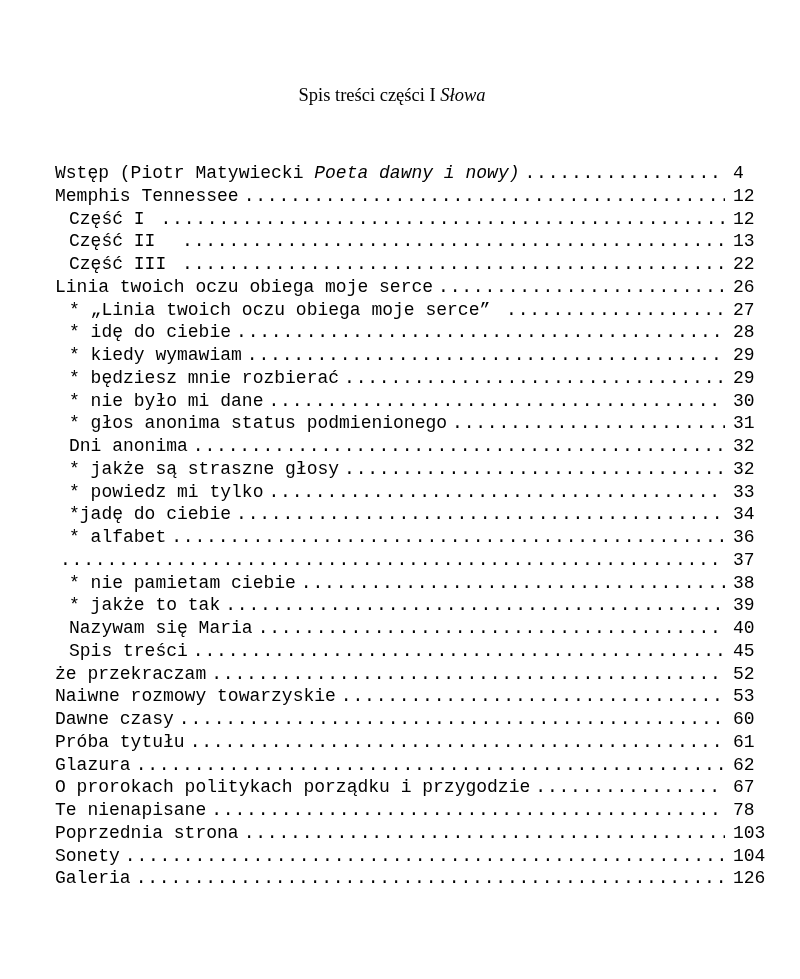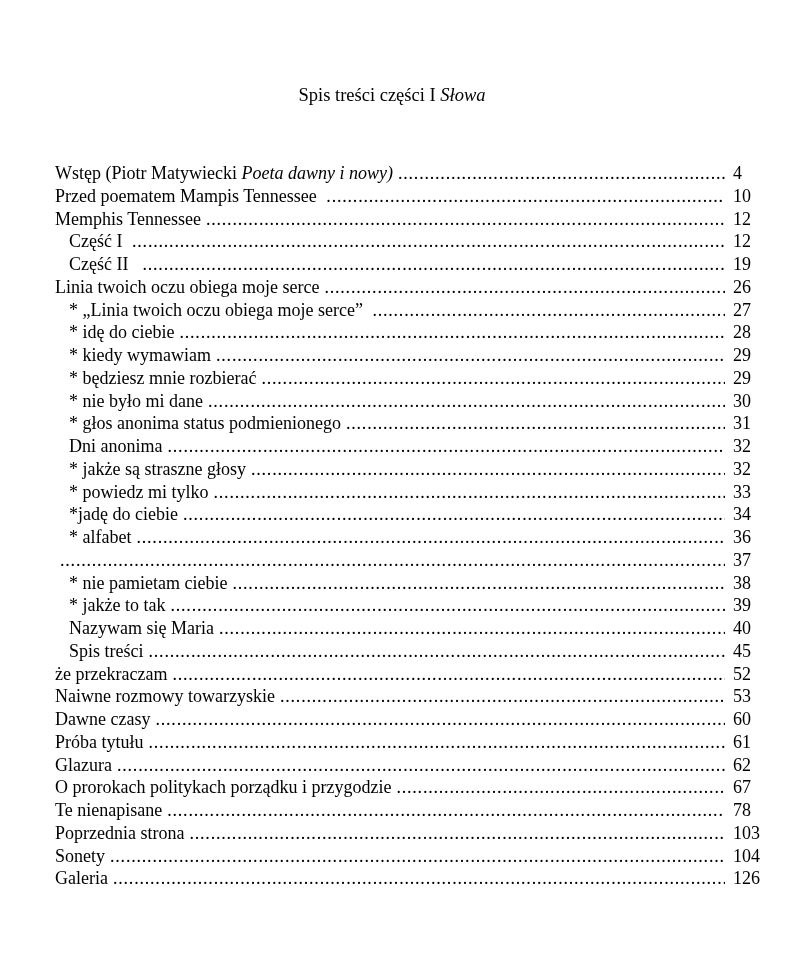--- a/index.html
+++ b/index.html
@@ -33,20 +33,21 @@
   .toc {
     margin: 56px 0 0 55px;
     width: 718px;
     font-size: 18px;
   }
   .entry {
     display: flex;
     align-items: center;
     line-height: 22.75px;
     height: 22.75px;
+    font-family: Liberation Mono, monospace;
   }
   .entry .label {
     flex: 0 0 auto;
     white-space: pre;
   }
   .entry.indent .label {
     padding-left: 14px;
   }
   .entry .dots {
     flex: 1 1 auto;
@@ -75,44 +76,44 @@
 
   <div class="title"><span>Spis treści części I </span><i>Słowa</i></div>
 
   <div class="toc">
   <div class="entry">
     <span class="label"><span class="prefix">Wstęp (Piotr Matywiecki </span><i class="italic">Poeta dawny i nowy)</i></span>
     <span class="dots"></span>
     <span class="pnum">4</span>
   </div>
 
-  <div class="entry">
-    <span class="label"><span class="prefix">Przed poematem Mampis Tennessee </span><i class="italic"></i></span>
-    <span class="dots"></span>
-    <span class="pnum">10</span>
-  </div>
 
   <div class="entry">
     <span class="label"><span class="prefix">Memphis Tennessee</span><i class="italic"></i></span>
     <span class="dots"></span>
     <span class="pnum">12</span>
   </div>
 
   <div class="entry indent">
     <span class="label"><span class="prefix">Część I </span><i class="italic"></i></span>
     <span class="dots"></span>
     <span class="pnum">12</span>
   </div>
 
   <div class="entry indent">
     <span class="label"><span class="prefix">Część II  </span><i class="italic"></i></span>
     <span class="dots"></span>
-    <span class="pnum">19</span>
-  </div>
-
+    <span class="pnum">13</span>
+  </div>
+
+  <div class="entry indent">
+    <span class="label"><span class="prefix">Część III </span><i class="italic"></i></span>
+    <span class="dots"></span>
+    <span class="pnum">22</span>
+  </div>
 
   <div class="entry">
     <span class="label"><span class="prefix">Linia twoich oczu obiega moje serce</span><i class="italic"></i></span>
     <span class="dots"></span>
     <span class="pnum">26</span>
   </div>
 
   <div class="entry indent">
     <span class="label"><span class="prefix">* „Linia twoich oczu obiega moje serce” </span><i class="italic"></i></span>
     <span class="dots"></span>

